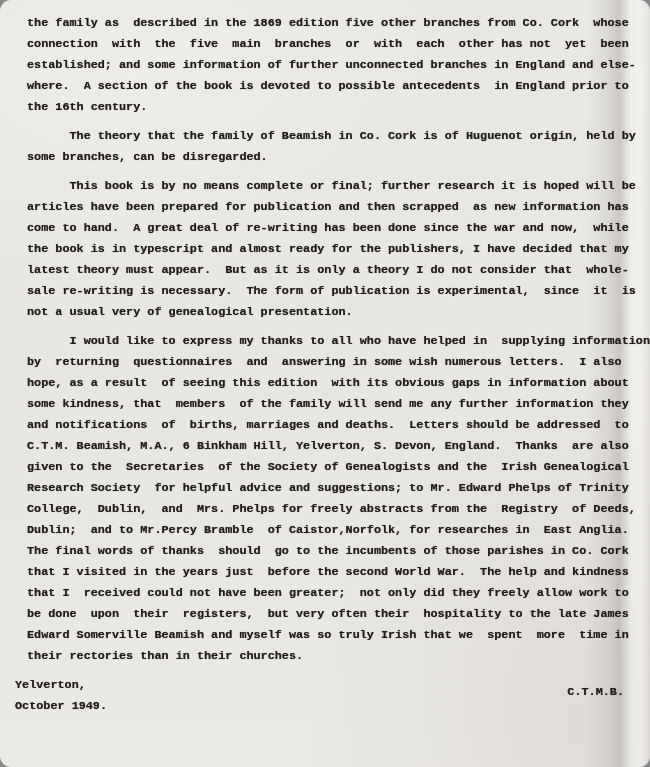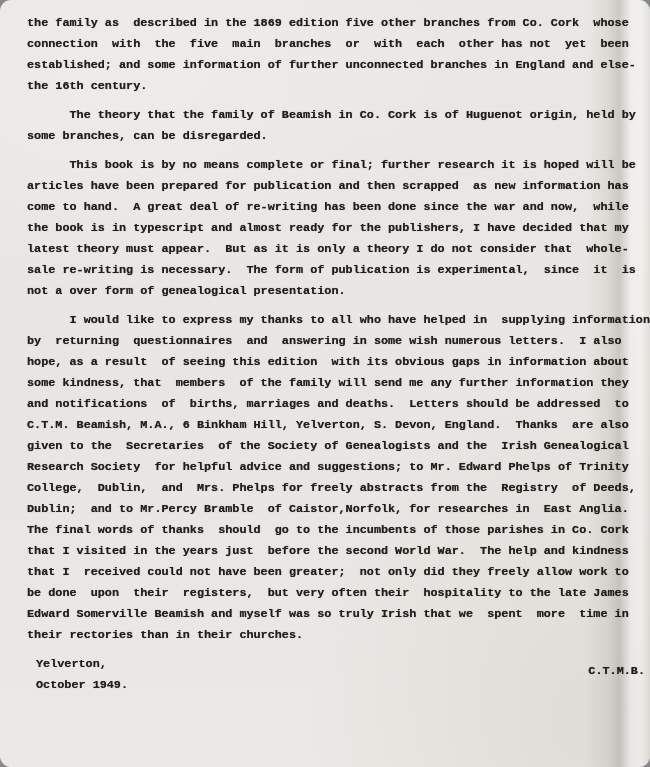--- a/index.html
+++ b/index.html
@@ -34,50 +34,51 @@
   }
   .body-text { position: relative; padding: 13px 0 0 27px; }
   .paragraph { margin: 0 0 8px 0; }
   .line {
     white-space: pre;
     font-size: 11.8px;
     line-height: 21px;
     letter-spacing: 0;
     text-shadow: 0 0 0.7px rgba(33,30,27,0.75);
   }
-  .closing { position: relative; margin-top: 5px; padding-left: 36px; width: 609px; }
+  .closing { position: relative; margin-top: 5px; padding-left: 15px; width: 609px; }
   .closing-row { display: flex; justify-content: space-between; align-items: baseline; }
   .initials { transform: translateY(7px); }
 </style>
 </head>
 <body>
 
 <div class="page">
   <div class="fold"></div>
 
   <div class="body-text">
 
   <div class="paragraph">
         <div class="line">the family as  described in the 1869 edition five other branches from Co. Cork  whose</div>
         <div class="line">connection  with  the  five  main  branches  or  with  each  other has not  yet  been</div>
         <div class="line">established; and some information of further unconnected branches in England and else-</div>
+        <div class="line">where.  A section of the book is devoted to possible antecedents  in England prior to</div>
         <div class="line">the 16th century.</div>
       </div>
       <div class="paragraph">
         <div class="line">      The theory that the family of Beamish in Co. Cork is of Huguenot origin, held by</div>
         <div class="line">some branches, can be disregarded.</div>
       </div>
       <div class="paragraph">
         <div class="line">      This book is by no means complete or final; further research it is hoped will be</div>
         <div class="line">articles have been prepared for publication and then scrapped  as new information has</div>
         <div class="line">come to hand.  A great deal of re-writing has been done since the war and now,  while</div>
         <div class="line">the book is in typescript and almost ready for the publishers, I have decided that my</div>
         <div class="line">latest theory must appear.  But as it is only a theory I do not consider that  whole-</div>
         <div class="line">sale re-writing is necessary.  The form of publication is experimental,  since  it  is</div>
-        <div class="line">not a over form of genealogical presentation.</div>
+        <div class="line">not a usual very of genealogical presentation.</div>
       </div>
       <div class="paragraph">
         <div class="line">      I would like to express my thanks to all who have helped in  supplying information</div>
         <div class="line">by  returning  questionnaires  and  answering in some wish numerous letters.  I also</div>
         <div class="line">hope, as a result  of seeing this edition  with its obvious gaps in information about</div>
         <div class="line">some kindness, that  members  of the family will send me any further information they</div>
         <div class="line">and notifications  of  births, marriages and deaths.  Letters should be addressed  to</div>
         <div class="line">C.T.M. Beamish, M.A., 6 Binkham Hill, Yelverton, S. Devon, England.  Thanks  are also</div>
         <div class="line">given to the  Secretaries  of the Society of Genealogists and the  Irish Genealogical</div>
         <div class="line">Research Society  for helpful advice and suggestions; to Mr. Edward Phelps of Trinity</div>

